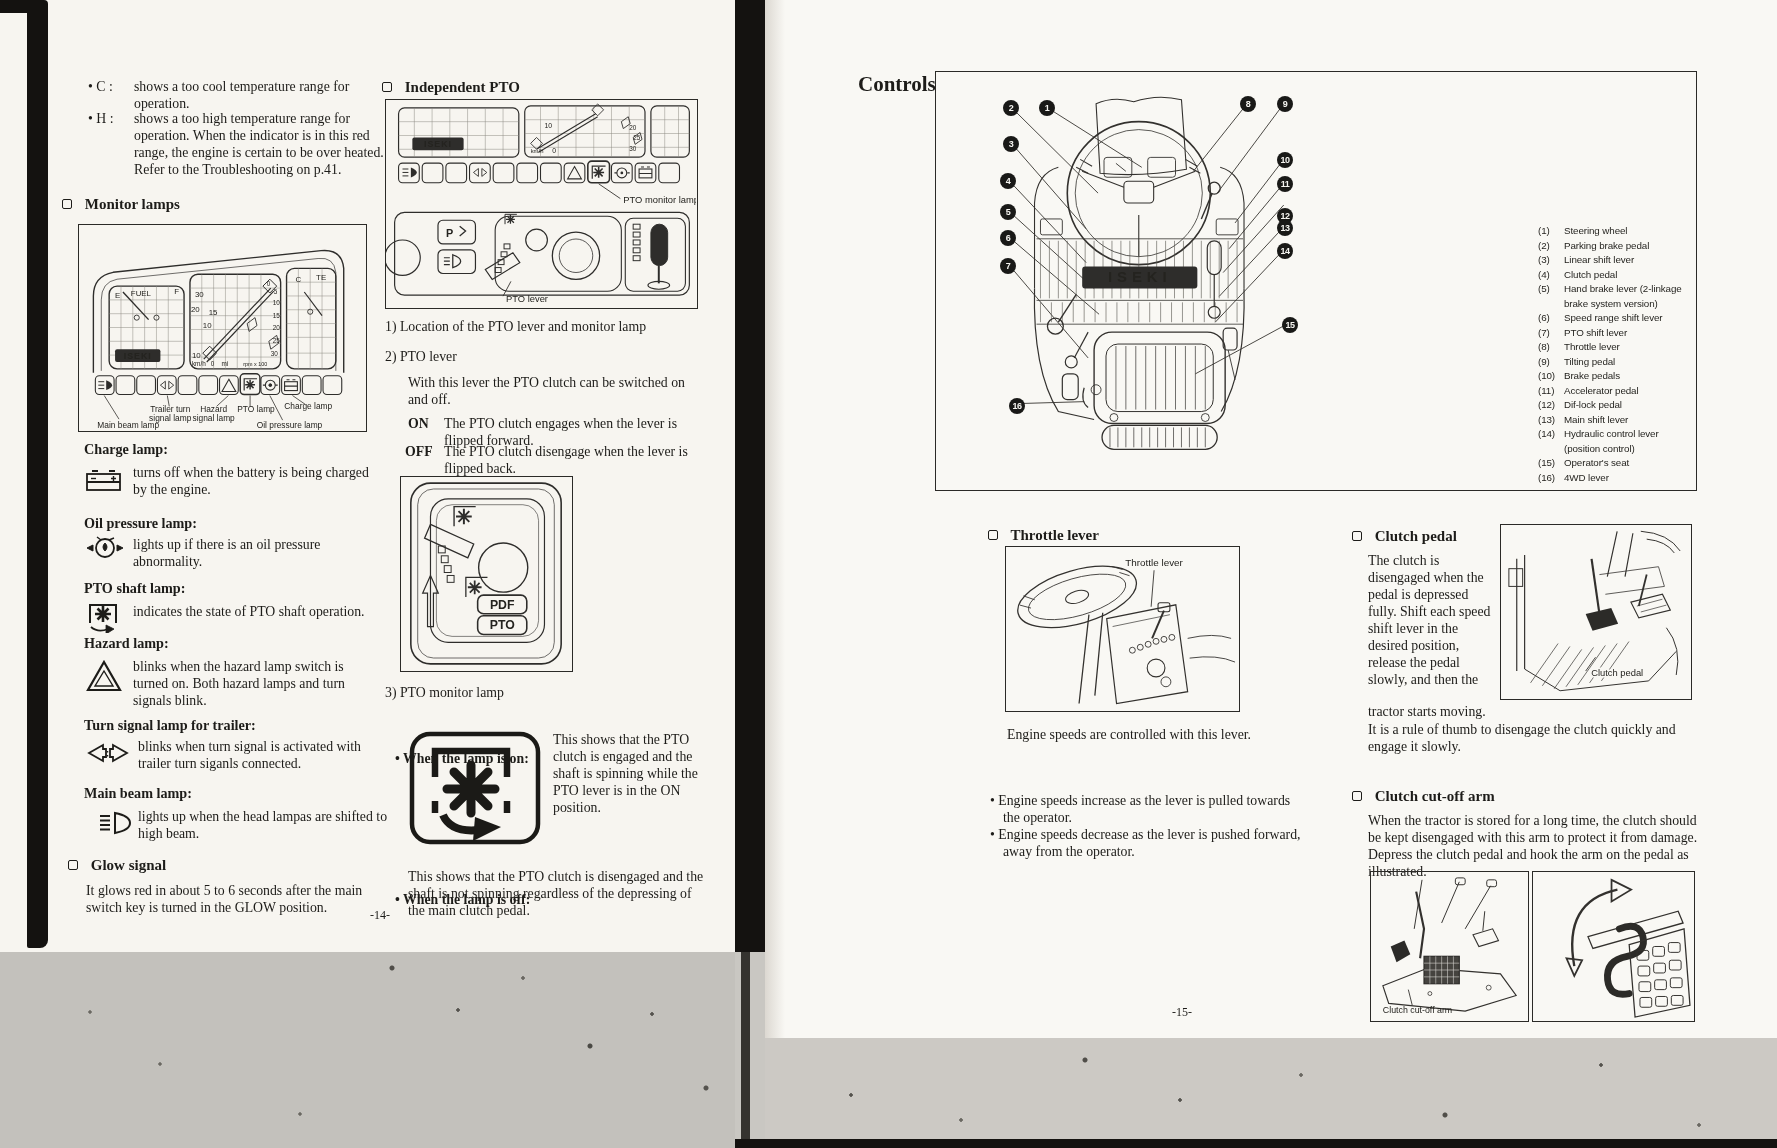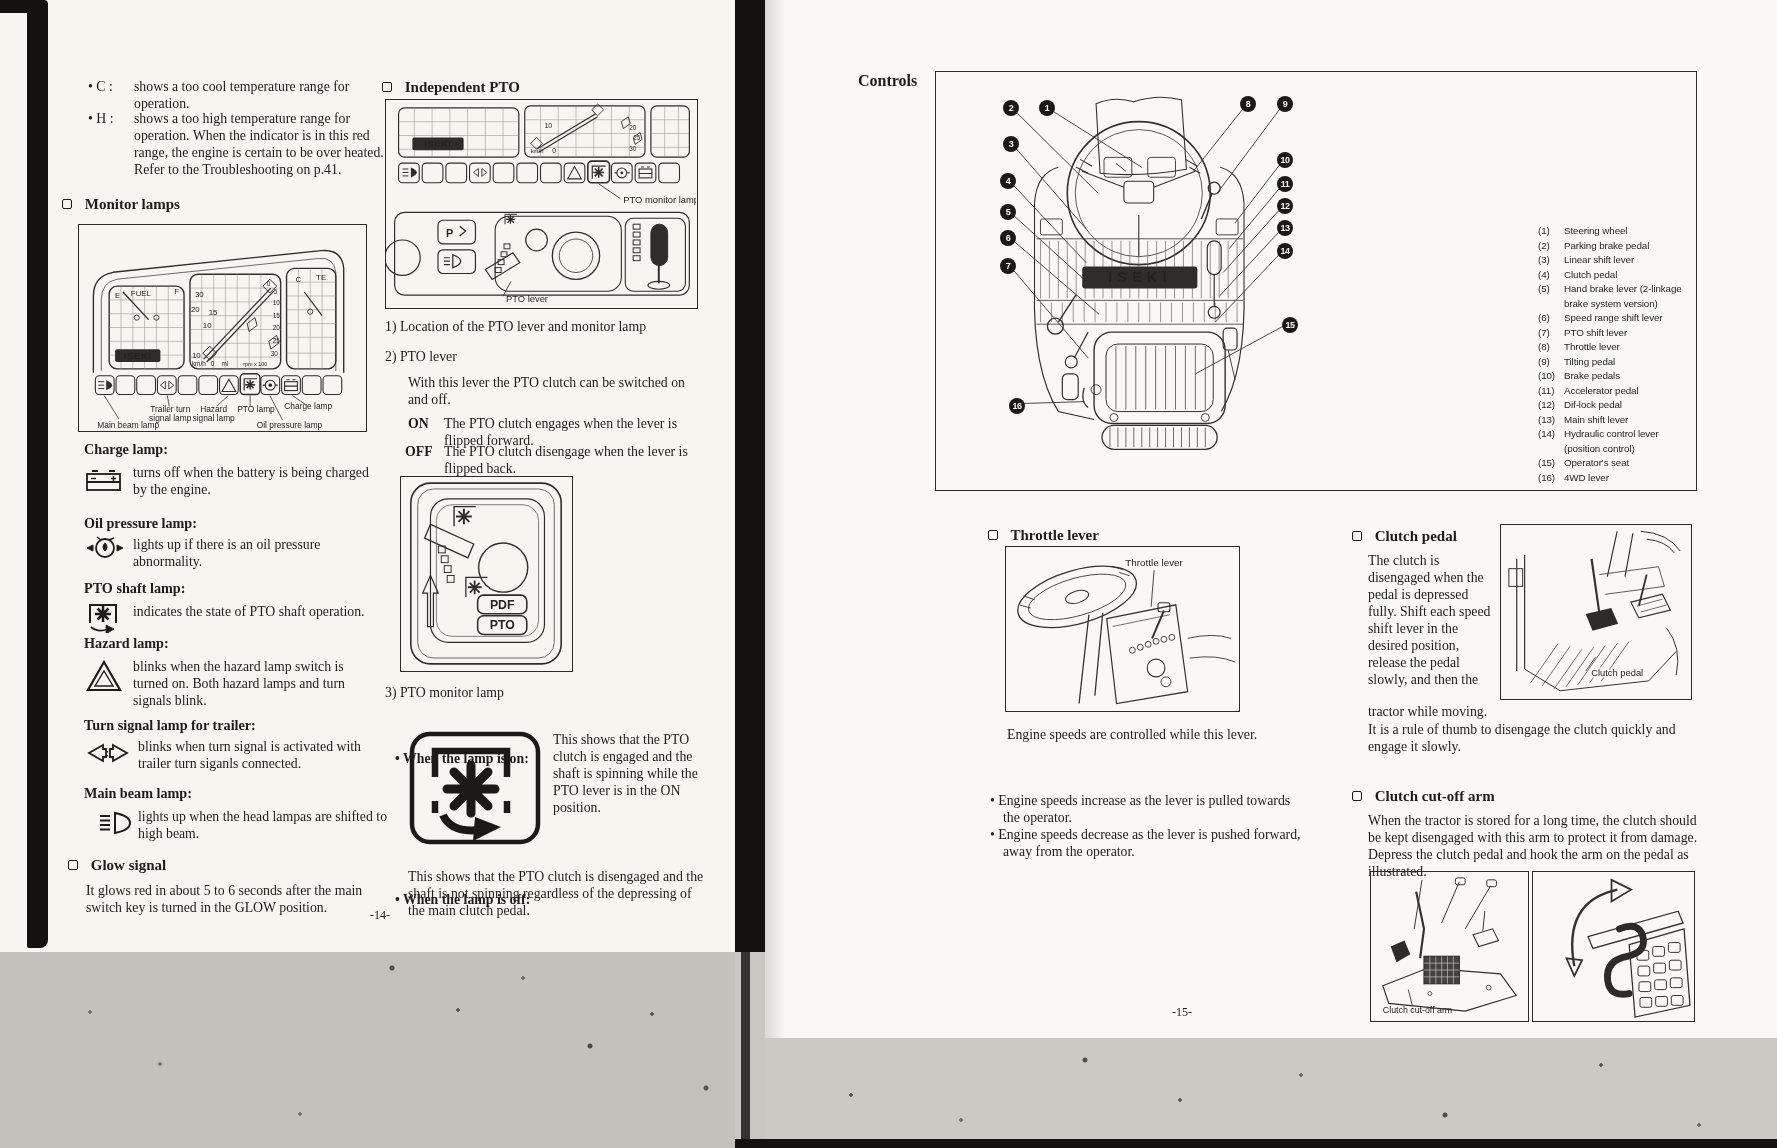--- a/index.html
+++ b/index.html
@@ -52,21 +52,21 @@
   svg{display:block;}
   .pl{font-family:"Liberation Sans",sans-serif;font-size:9.8px;line-height:14.5px;
       letter-spacing:-0.1px;color:#201f1b;}
   .pl-row{display:flex;}
   .pl-num{flex:0 0 26px;}
   .pl-label{flex:1;}
   .callout{position:absolute;width:16px;height:16px;border-radius:50%;background:#191917;
            color:#f6f5f1;font:bold 9px/16px "Liberation Sans",sans-serif;text-align:center;
            letter-spacing:-0.5px;}
   .pagenum{font-size:12px;}
-  .title{font-weight:700;font-size:16px;}
+  .title{font-weight:700;font-size:21px;}
 </style>
 </head>
 <body>
 
 <div class="canvas">
 
   <div class="abs paper-left"></div>
   <div class="abs paper-right"></div>
   <div class="abs bar torn-left"></div>
   <div class="abs bar corner-mark"></div>
@@ -513,21 +513,21 @@
         <div class="callout" style="left: 67px; top: 28px;">2</div>
         <div class="callout" style="left: 67px; top: 64px;">3</div>
         <div class="callout" style="left: 64px; top: 101px;">4</div>
         <div class="callout" style="left: 64px; top: 132px;">5</div>
         <div class="callout" style="left: 64px; top: 158px;">6</div>
         <div class="callout" style="left: 64px; top: 186px;">7</div>
         <div class="callout" style="left: 304px; top: 24px;">8</div>
         <div class="callout" style="left: 341px; top: 24px;">9</div>
         <div class="callout" style="left: 341px; top: 80px;">10</div>
         <div class="callout" style="left: 341px; top: 104px;">11</div>
-        <div class="callout" style="left: 341px; top: 126px;">12</div>
+        <div class="callout" style="left: 341px; top: 136px;">12</div>
         <div class="callout" style="left: 341px; top: 148px;">13</div>
         <div class="callout" style="left: 341px; top: 171px;">14</div>
         <div class="callout" style="left: 346px; top: 245px;">15</div>
         <div class="callout" style="left: 73px; top: 326px;">16</div>
       </div>
     <div class="abs pl" style="left:602px;top:152px;width:152px;">
         <div class="pl-row">
           <span class="pl-num">(1)</span>
           <span class="pl-label">Steering wheel</span>
         </div>
@@ -619,21 +619,21 @@
         <circle cx="160" cy="93" r="3" stroke-width="0.9"></circle>
           <circle cx="168" cy="91" r="3" stroke-width="0.9"></circle>
         <line x1="148" y1="92" x2="160" y2="64" stroke-width="2"></line>
         <rect x="154" y="56" width="12" height="9" rx="2" stroke-width="1.1"></rect>
         <circle cx="152" cy="122" r="9" stroke-width="1.1"></circle>
           <circle cx="162" cy="136" r="5" stroke-width="0.9"></circle>
         <path d="M184 92 Q210 86 228 92 M186 112 Q214 108 232 116" stroke-width="0.9"></path>
       </g>
     </svg>
   </div>
-  <div class="abs t" style="left:1007px;top:726px;width:300px;">Engine speeds are controlled while this lever.</div>
+  <div class="abs t" style="left:1007px;top:726px;width:300px;">Engine speeds are controlled with this lever.</div>
   <div class="abs t hang" style="left:990px;top:752px;width:312px;">• Engine speeds increase as the lever is pulled towards the operator.</div>
   <div class="abs t hang" style="left:990px;top:786px;width:312px;">• Engine speeds decrease as the lever is pushed forward, away from the operator.</div>
 
   <div class="abs h2" style="left:1352px;top:527px;">
     <span class="chk"></span>
     <span>Clutch pedal</span>
   </div>
   <div class="abs t" style="left:1368px;top:552px;width:132px;">The clutch is disengaged when the pedal is depressed fully. Shift each speed shift lever in the desired position, release the pedal slowly, and then the</div>
   <div class="figbox" style="left:1500px;top:524px;width:192px;height:176px;">
     <svg viewBox="0 0 192 175" width="189" height="173">
@@ -649,21 +649,21 @@
         <path d="M148 50 L140 82" stroke-width="1.8"></path>
         <path d="M132 78 L164 70 L172 86 L140 94 Z"></path>
         <path d="M138 82 l26 -7 M142 88 l26 -7" stroke-width="0.7"></path>
         <path d="M168 104 Q184 124 178 152" stroke-width="1"></path>
       </g>
       <path d="M86 90 L112 84 L119 100 L93 107 Z" fill="#2c2b28"></path>
       <line x1="86" y1="148" x2="96" y2="134" stroke="#33312d" stroke-width="0.9"></line>
       <text x="118" y="153" text-anchor="middle" font-size="9.5" style="paint-order:stroke;stroke:#f9f8f4;stroke-width:3px;">Clutch pedal</text>
     </svg>
   </div>
-  <div class="abs t" style="left:1368px;top:703px;width:330px;">tractor while moving.</div>
+  <div class="abs t" style="left:1368px;top:703px;width:330px;">tractor starts moving.</div>
   <div class="abs t" style="left:1368px;top:721px;width:330px;">It is a rule of thumb to disengage the clutch quickly and engage it slowly.</div>
 
   <div class="abs h2" style="left:1352px;top:787px;">
     <span class="chk"></span>
     <span>Clutch cut-off arm</span>
   </div>
   <div class="abs t" style="left:1368px;top:812px;width:338px;">When the tractor is stored for a long time, the clutch should be kept disengaged with this arm to protect it from damage. Depress the clutch pedal and hook the arm on the pedal as illustrated.</div>
 
   <div class="figbox" style="left:1370px;top:871px;width:159px;height:151px;">
     <svg viewBox="0 0 159 151" width="156" height="148">

